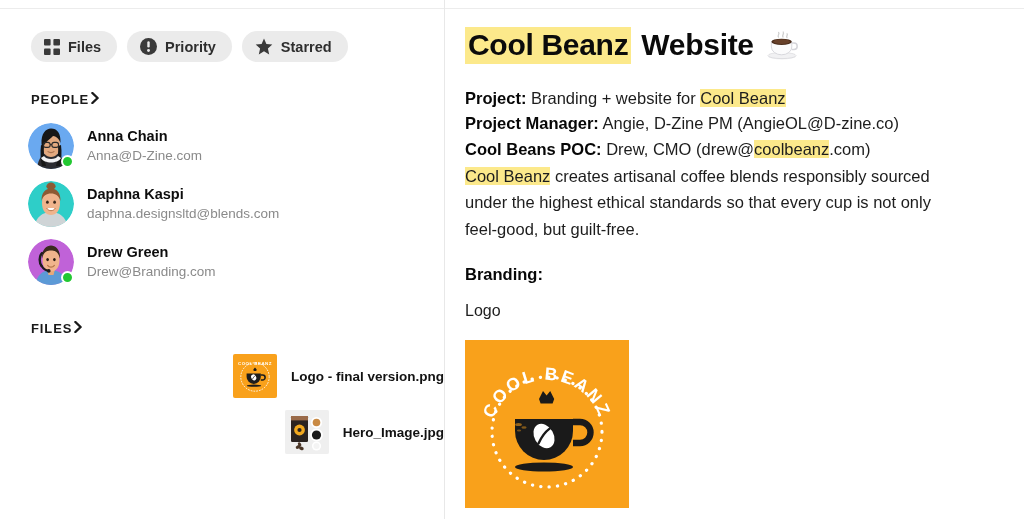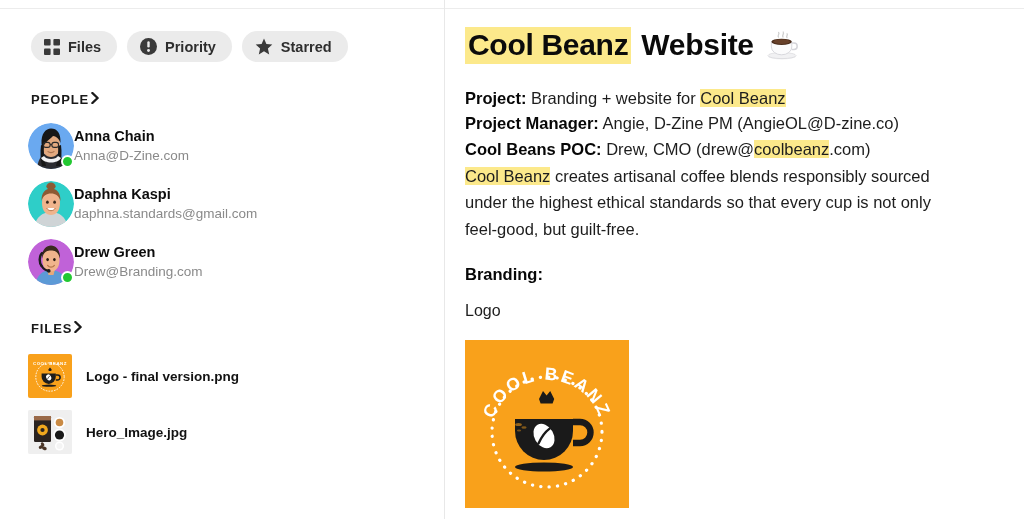--- a/index.html
+++ b/index.html
@@ -31,41 +31,41 @@
 
   .section-head {
     display: flex; align-items: center; gap: 2px;
     padding-left: 31px; margin-top: 30px;
     font-size: 13px; font-weight: bold; letter-spacing: 0.9px; color: #1a1a1a;
   }
   .chev { display: block; }
 
   .person-list { margin-top: 10px; }
   .person {
-    display: flex; align-items: center; 
+    display: flex; align-items: center; gap: 13px;
     height: 58px; padding-left: 28px; cursor: pointer;
   }
   .avatar-wrap { position: relative; width: 46px; height: 46px; flex: 0 0 46px; }
   .avatar {
     width: 46px; height: 46px; border-radius: 50%;
     overflow: hidden; position: relative;
   }
   .avatar svg { display: block; width: 46px; height: 46px; }
   .status-dot {
     position: absolute; right: 0px; bottom: 1px;
     width: 13px; height: 13px; border-radius: 50%;
     background: #23c832; border: 2px solid #ffffff;
   }
   .person-name { font-size: 14.5px; font-weight: bold; color: #0d0d0d; line-height: 1.35; }
   .person-email { font-size: 13.5px; color: #8a8a8a; line-height: 1.35; }
 
   .file-list { margin-top: 12px; }
   .file-row {
     display: flex; align-items: center; gap: 14px;
-    height: 56px; padding-left: 28px; cursor: pointer;
+    height: 56px; padding-left: 28px; cursor: pointer; justify-content: flex-end;
   }
   .file-thumb {
     width: 44px; height: 44px; flex: 0 0 44px;
     border-radius: 2px; overflow: hidden; background: #f2f2f2;
   }
   .file-thumb svg { display: block; width: 44px; height: 44px; }
   .file-name { font-size: 13.5px; font-weight: bold; color: #121212; }
 
   
   .doc { position: absolute; left: 445px; top: 9px; width: 579px; height: 510px; padding: 18px 58px 0 20px; }
@@ -187,21 +187,21 @@
               <ellipse cx="23" cy="5.2" rx="4.6" ry="3.6" fill="#8d5a33"></ellipse>
               <ellipse cx="19.4" cy="21.2" rx="1.35" ry="1.6" fill="#3a2a1e"></ellipse>
               <ellipse cx="26.6" cy="21.2" rx="1.35" ry="1.6" fill="#3a2a1e"></ellipse>
               <path d="M18.6 27 C20.6 30.6 25.4 30.6 27.4 27 Z" fill="#ffffff"></path>
               <path d="M18.6 27 C20.6 30.6 25.4 30.6 27.4 27" fill="none" stroke="#b4754a" stroke-width="1" stroke-linejoin="round"></path>
             </svg>
           </div>
         </div>
         <div class="person-text">
           <div class="person-name">Daphna Kaspi</div>
-          <div class="person-email">daphna.standards@gmail.com</div>
+          <div class="person-email">daphna.designsltd@blends.com</div>
         </div>
       </div>
 
       <div class="person">
         <div class="avatar-wrap">
           <div class="avatar">
             <svg viewBox="0 0 46 46">
               <circle cx="23" cy="23" r="23" fill="#C062D8"></circle>
               <path d="M7 46 C9 36 15 31 23 31 C31 31 37 36 39 46 Z" fill="#5c9ad6"></path>
               <path d="M19 30 H27 L25.5 36 H20.5 Z" fill="#e8a878"></path>

